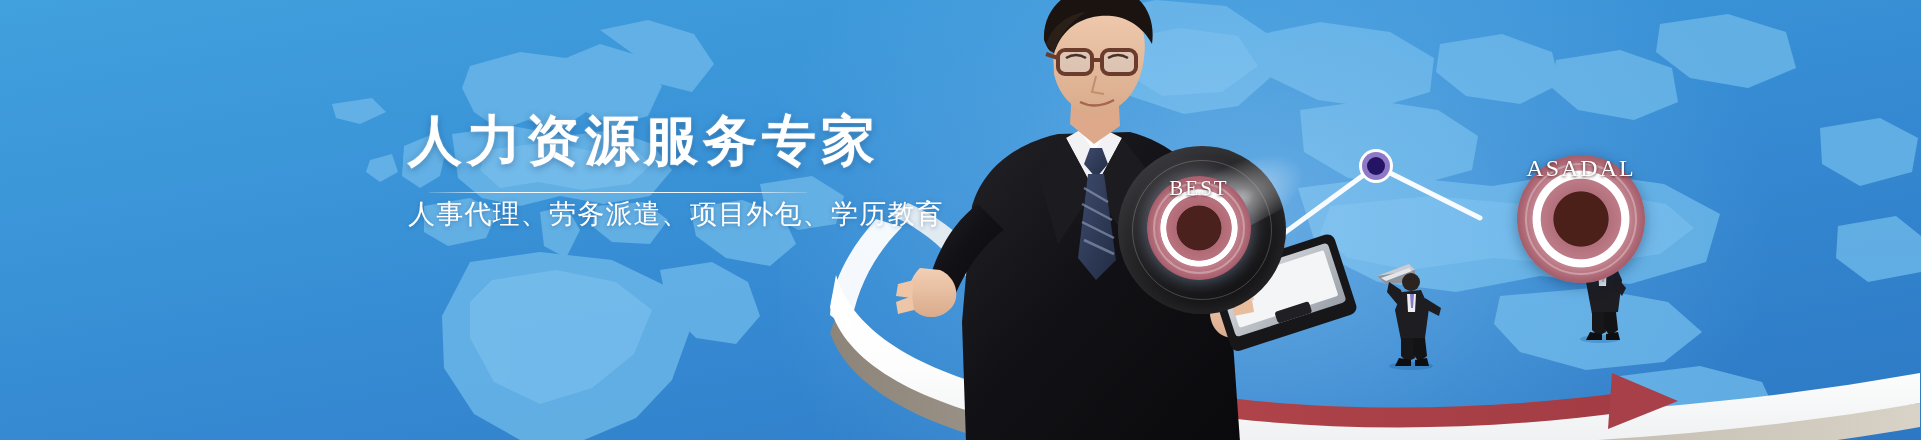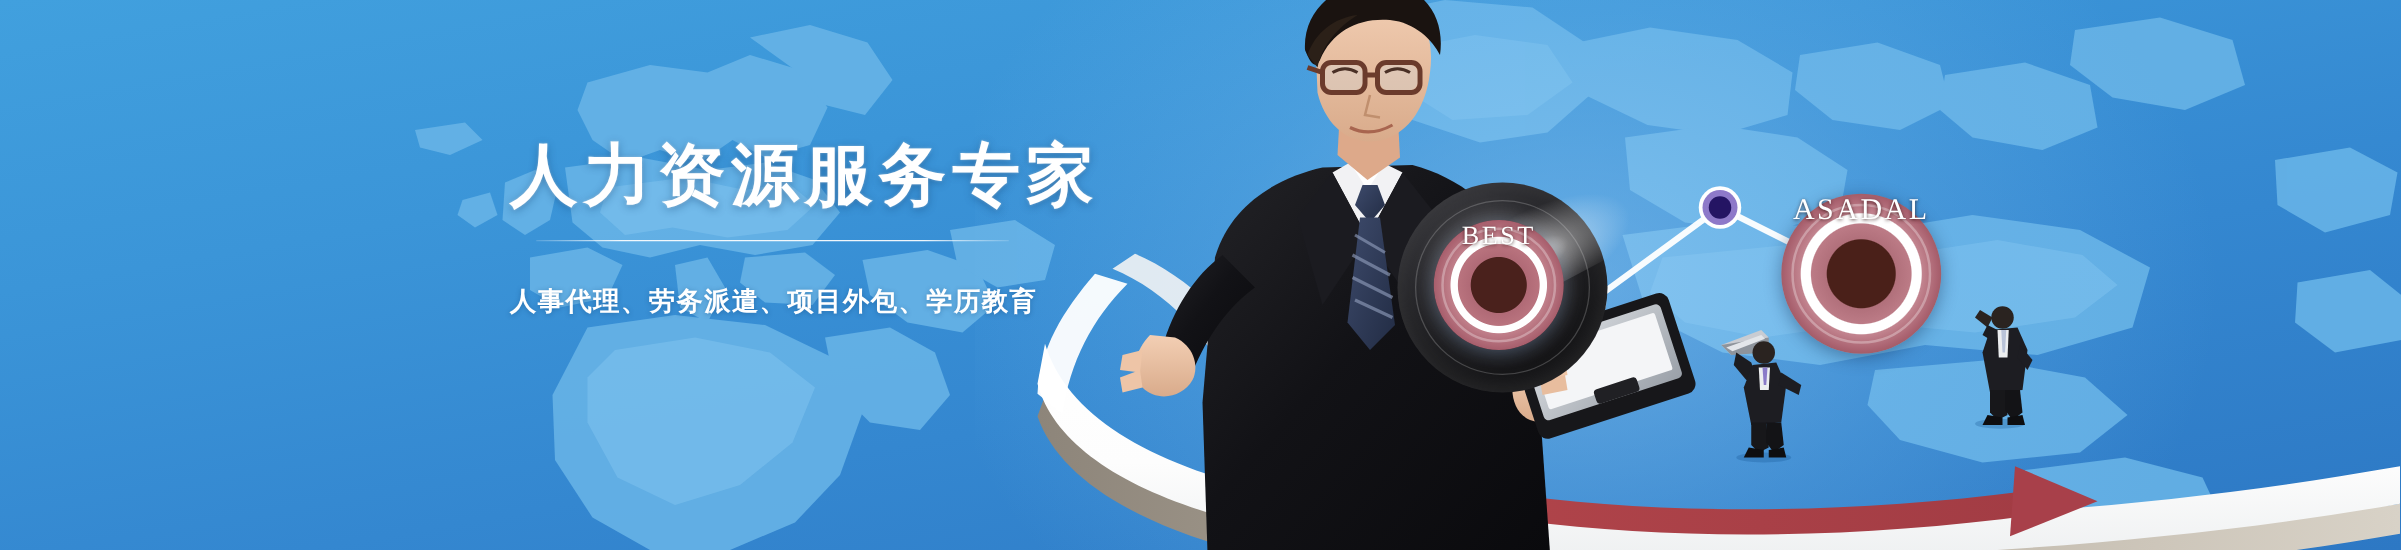--- a/index.html
+++ b/index.html
@@ -48,27 +48,26 @@
     text-shadow:0 2px 7px rgba(12,60,110,.42), 0 0 2px rgba(255,255,255,.5);
     white-space:nowrap;
   }
   .rule {
     width:378px;
     height:1px;
     margin:23px auto 0 auto;
     background:linear-gradient(to right, rgba(255,255,255,.15), rgba(255,255,255,.92) 18%, rgba(255,255,255,.92) 82%, rgba(255,255,255,.15));
   }
   .subline {
-    margin-top:34px;
-    font-size:21px;
+    margin-top:3px;
+    font-size:27px;
     color:#ffffff;
     letter-spacing:1.2px;
     text-shadow:0 1px 4px rgba(12,60,110,.38);
     white-space:nowrap;
-    font-weight:bold;
   }
 
   
   .platform { position:absolute; left:830px; top:215px; width:1110px; height:230px; }
   .platform svg { width:100%; height:100%; display:block; overflow:visible; }
 
   
   .fig { position:absolute; }
   .fig svg { display:block; overflow:visible; }
 
@@ -106,21 +105,21 @@
         #4a211c 0%, #4a211c 30%,
         #b06a76 31%, #b9737e 44%,
         #ffffff 45%, #ffffff 52%,
         #c07f8a 53%, #a85f6d 70%,
         #7e3d4a 84%, #5c2a33 100%);
     box-shadow:0 0 18px rgba(255,255,255,.30), 0 3px 12px rgba(10,35,70,.45);
   }
   #badge-best .badge-label { font-size:21px; }
 
   #badge-asadal {
-    left:1425px; top:155px;
+    left:1517px; top:155px;
     width:128px; height:128px;
     background:
       radial-gradient(circle at 50% 50%,
         #4a2019 0%, #4a2019 30%,
         #b1707b 31%, #bc7b86 44%,
         #ffffff 45%, #ffffff 53%,
         #c2848f 54%, #a9616f 68%,
         #8a4f4a 82%, #7b4a40 100%);
     box-shadow:0 3px 14px rgba(10,35,70,.40);
   }

